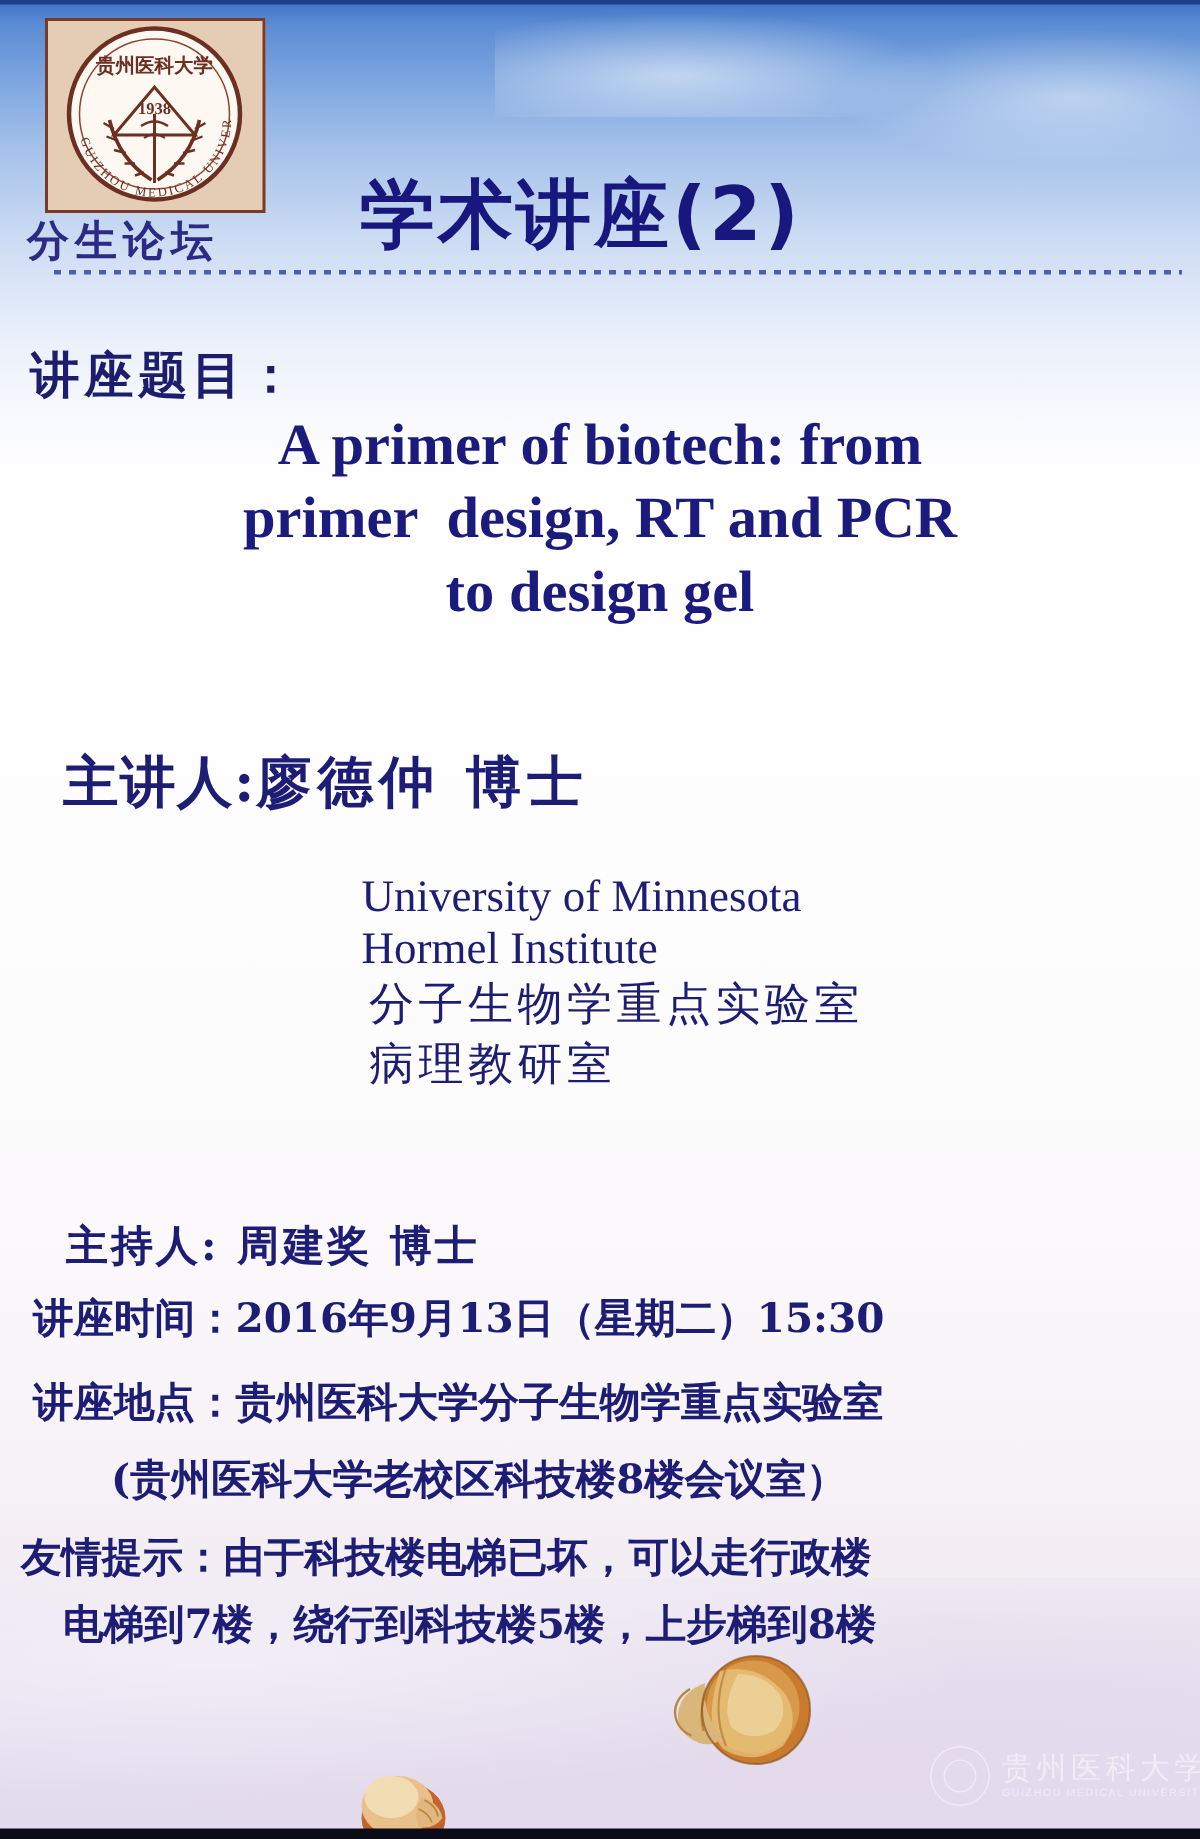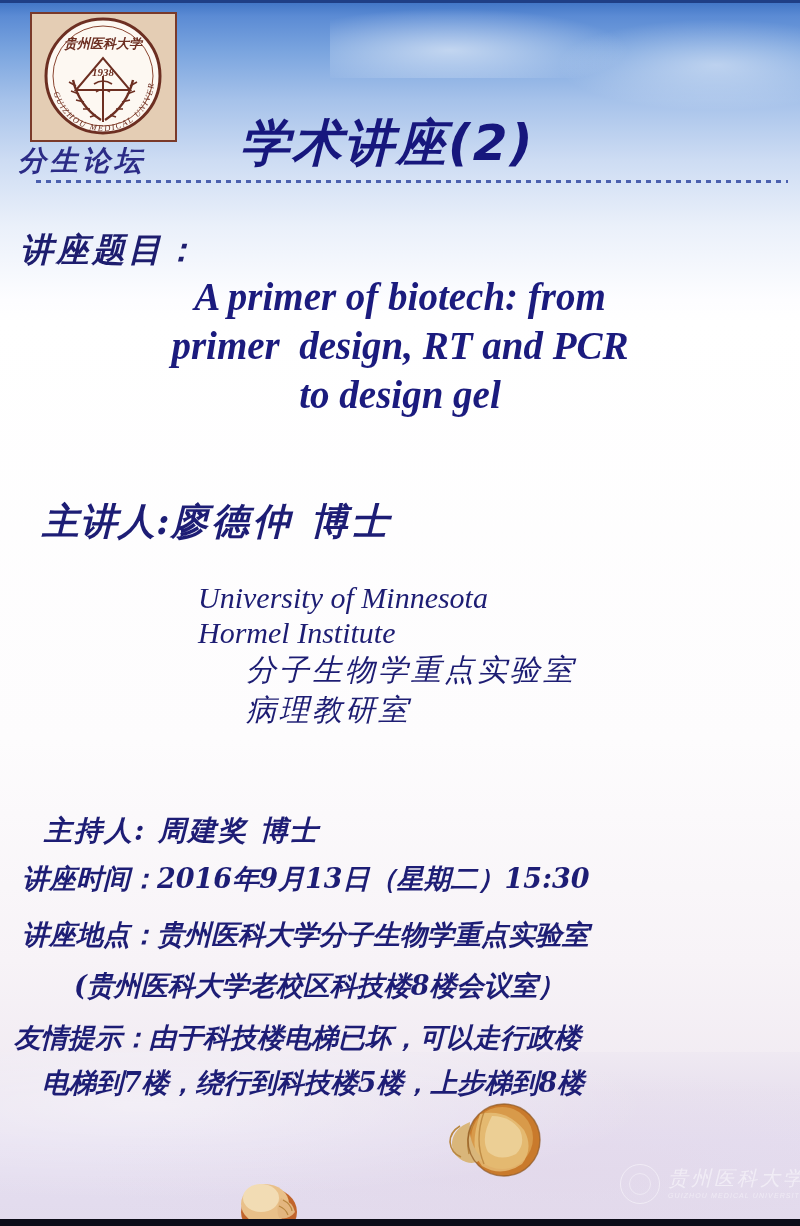--- a/index.html
+++ b/index.html
@@ -7,21 +7,20 @@
     padding: 0;
     background: #000;
   }
   #poster {
     position: relative;
     width: 800px;
     height: 1226px;
     overflow: hidden;
     font-family: "Liberation Serif", "DejaVu Serif", serif;
     background: #ec4899;
-    font-style: italic;
   }
 
   
   .bg-sky {
     position: absolute;
     left: 0; right: 0; top: 0;
     height: 330px;
     background: linear-gradient(to bottom,
         #3d72c4 0px,
         #5b8bd4 16px,
@@ -159,20 +158,21 @@
   .affil {
     position: absolute;
     left: 198px; top: 580px;
     color: #1d1d73;
   }
   .affil .en {
     font-size: 30px;
     line-height: 35px;
     font-family: "Liberation Serif", "DejaVu Serif", serif;
     white-space: nowrap;
+    margin-left: 43px;
   }
   .affil .cn {
     font-size: 30px;
     line-height: 40px;
     letter-spacing: 3px;
     font-family: "DejaVu Serif", serif;
     white-space: nowrap;
     margin-left: 48px;
   }
   .affil .cn:first-of-type { margin-top: 5px; }

